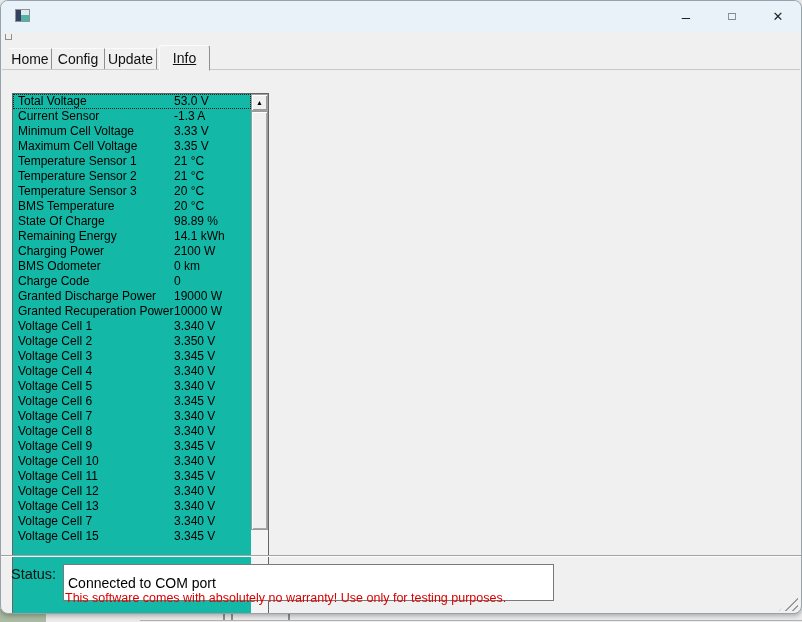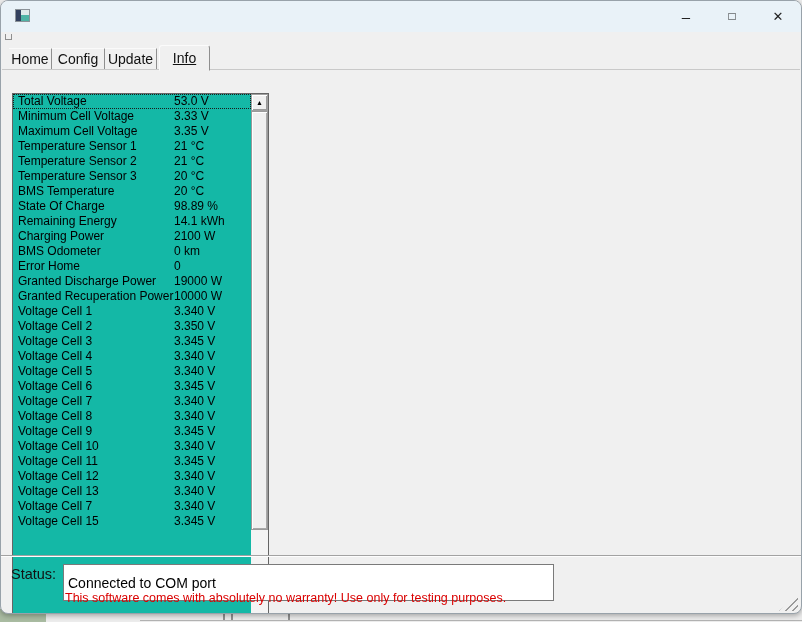--- a/index.html
+++ b/index.html
@@ -116,20 +116,24 @@
         <div class="tab t3 selected">Info</div>
       </div>
 
     <div class="listbox">
       <div class="rows" id="list-rows">
           <div class="row focused">
             <span class="lbl">Total Voltage</span>
             <span class="val">53.0 V</span>
           </div>
           <div class="row">
+            <span class="lbl">Current Sensor</span>
+            <span class="val">-1.3 A</span>
+          </div>
+          <div class="row">
             <span class="lbl">Minimum Cell Voltage</span>
             <span class="val">3.33 V</span>
           </div>
           <div class="row">
             <span class="lbl">Maximum Cell Voltage</span>
             <span class="val">3.35 V</span>
           </div>
           <div class="row">
             <span class="lbl">Temperature Sensor 1</span>
             <span class="val">21 °C</span>
@@ -156,21 +160,21 @@
           </div>
           <div class="row">
             <span class="lbl">Charging Power</span>
             <span class="val">2100 W</span>
           </div>
           <div class="row">
             <span class="lbl">BMS Odometer</span>
             <span class="val">0 km</span>
           </div>
           <div class="row">
-            <span class="lbl">Error Home</span>
+            <span class="lbl">Charge Code</span>
             <span class="val">0</span>
           </div>
           <div class="row">
             <span class="lbl">Granted Discharge Power</span>
             <span class="val">19000 W</span>
           </div>
           <div class="row">
             <span class="lbl">Granted Recuperation Power</span>
             <span class="val">10000 W</span>
           </div>

